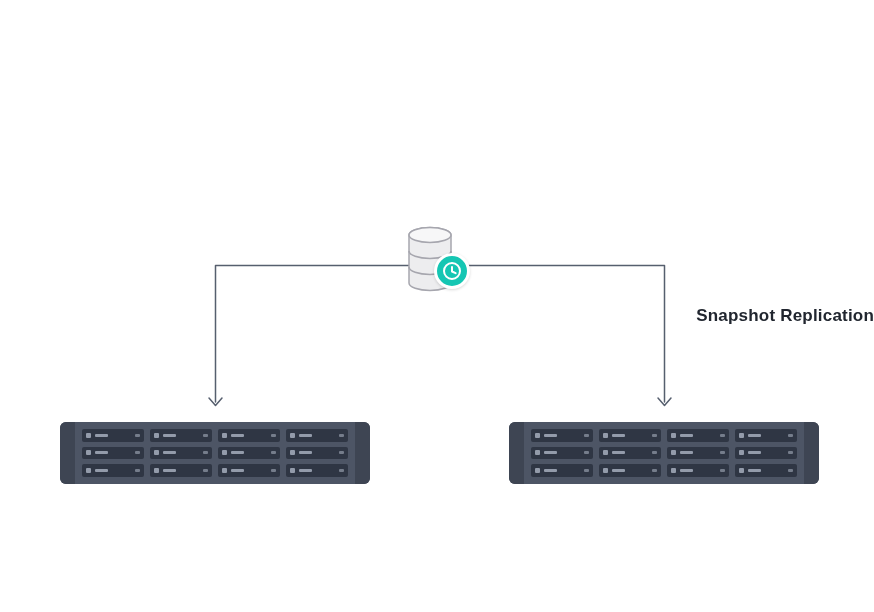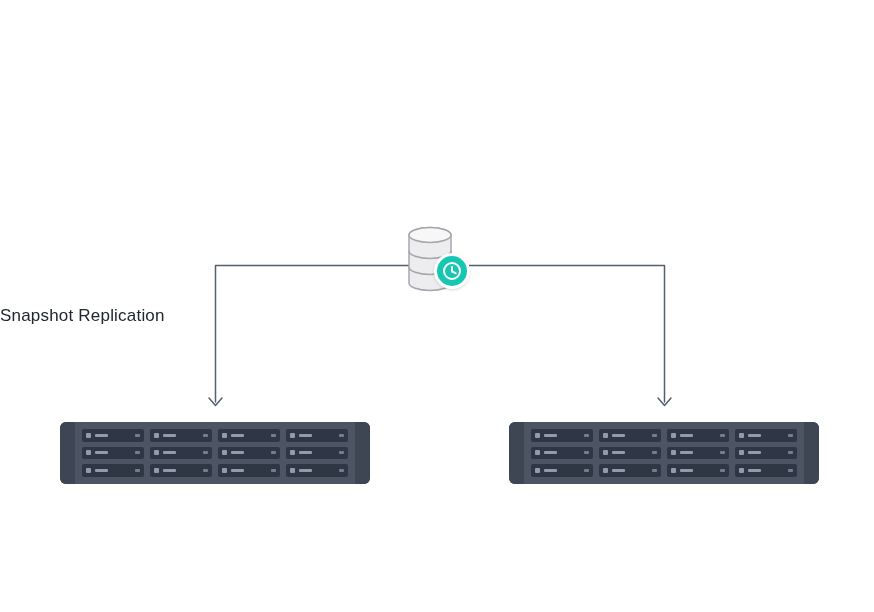--- a/index.html
+++ b/index.html
@@ -24,22 +24,22 @@
   .badge{
     position:absolute;left:28px;top:28px;width:36px;height:36px;border-radius:50%;
     background:var(--badge-teal,#15c6b3);
     border:3px solid #ffffff;box-sizing:border-box;
     display:flex;align-items:center;justify-content:center;
     box-shadow:0 1px 3px rgba(0,0,0,.15);
   }
 
   
   .label{
-    position:absolute;left:0;top:306px;width:874px;text-align:left;
-    font-size:17px;font-weight:400;letter-spacing:.2px;
+    position:absolute;left:0;top:306px;width:874px;text-align:right;
+    font-size:17px;font-weight:700;letter-spacing:.2px;
     color:var(--label-text,#21262f);
   }
 
   
   .server{
     position:absolute;top:422px;width:310px;height:62px;
     background:var(--server-body,#4d5565);
     border-radius:6px;
   }
   .server.left{left:60px;}

